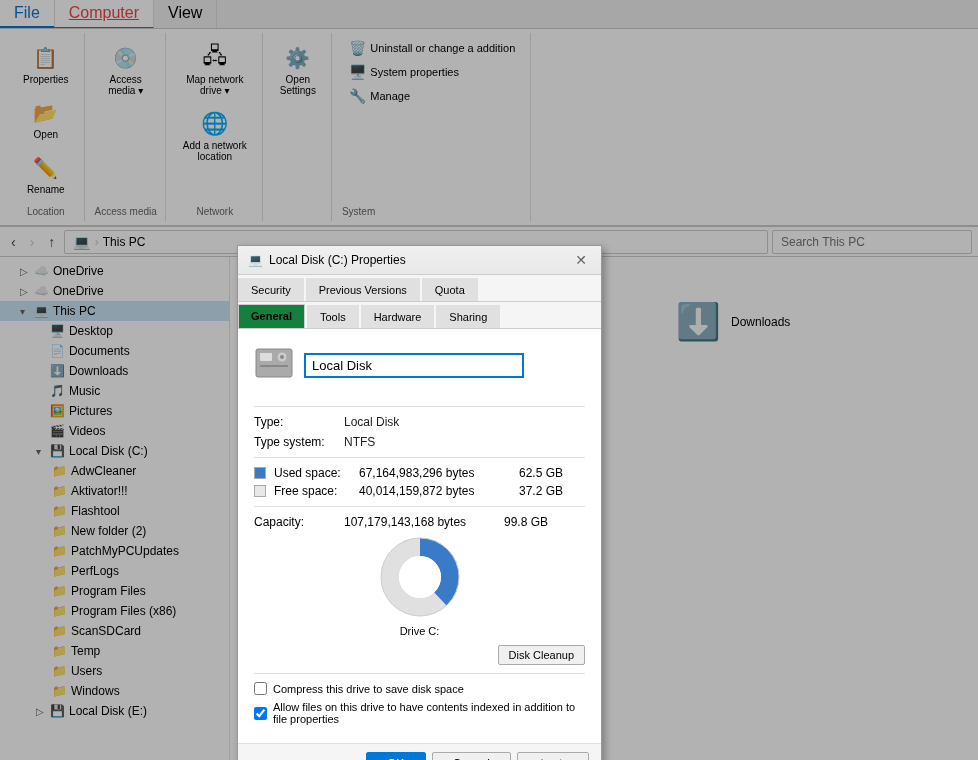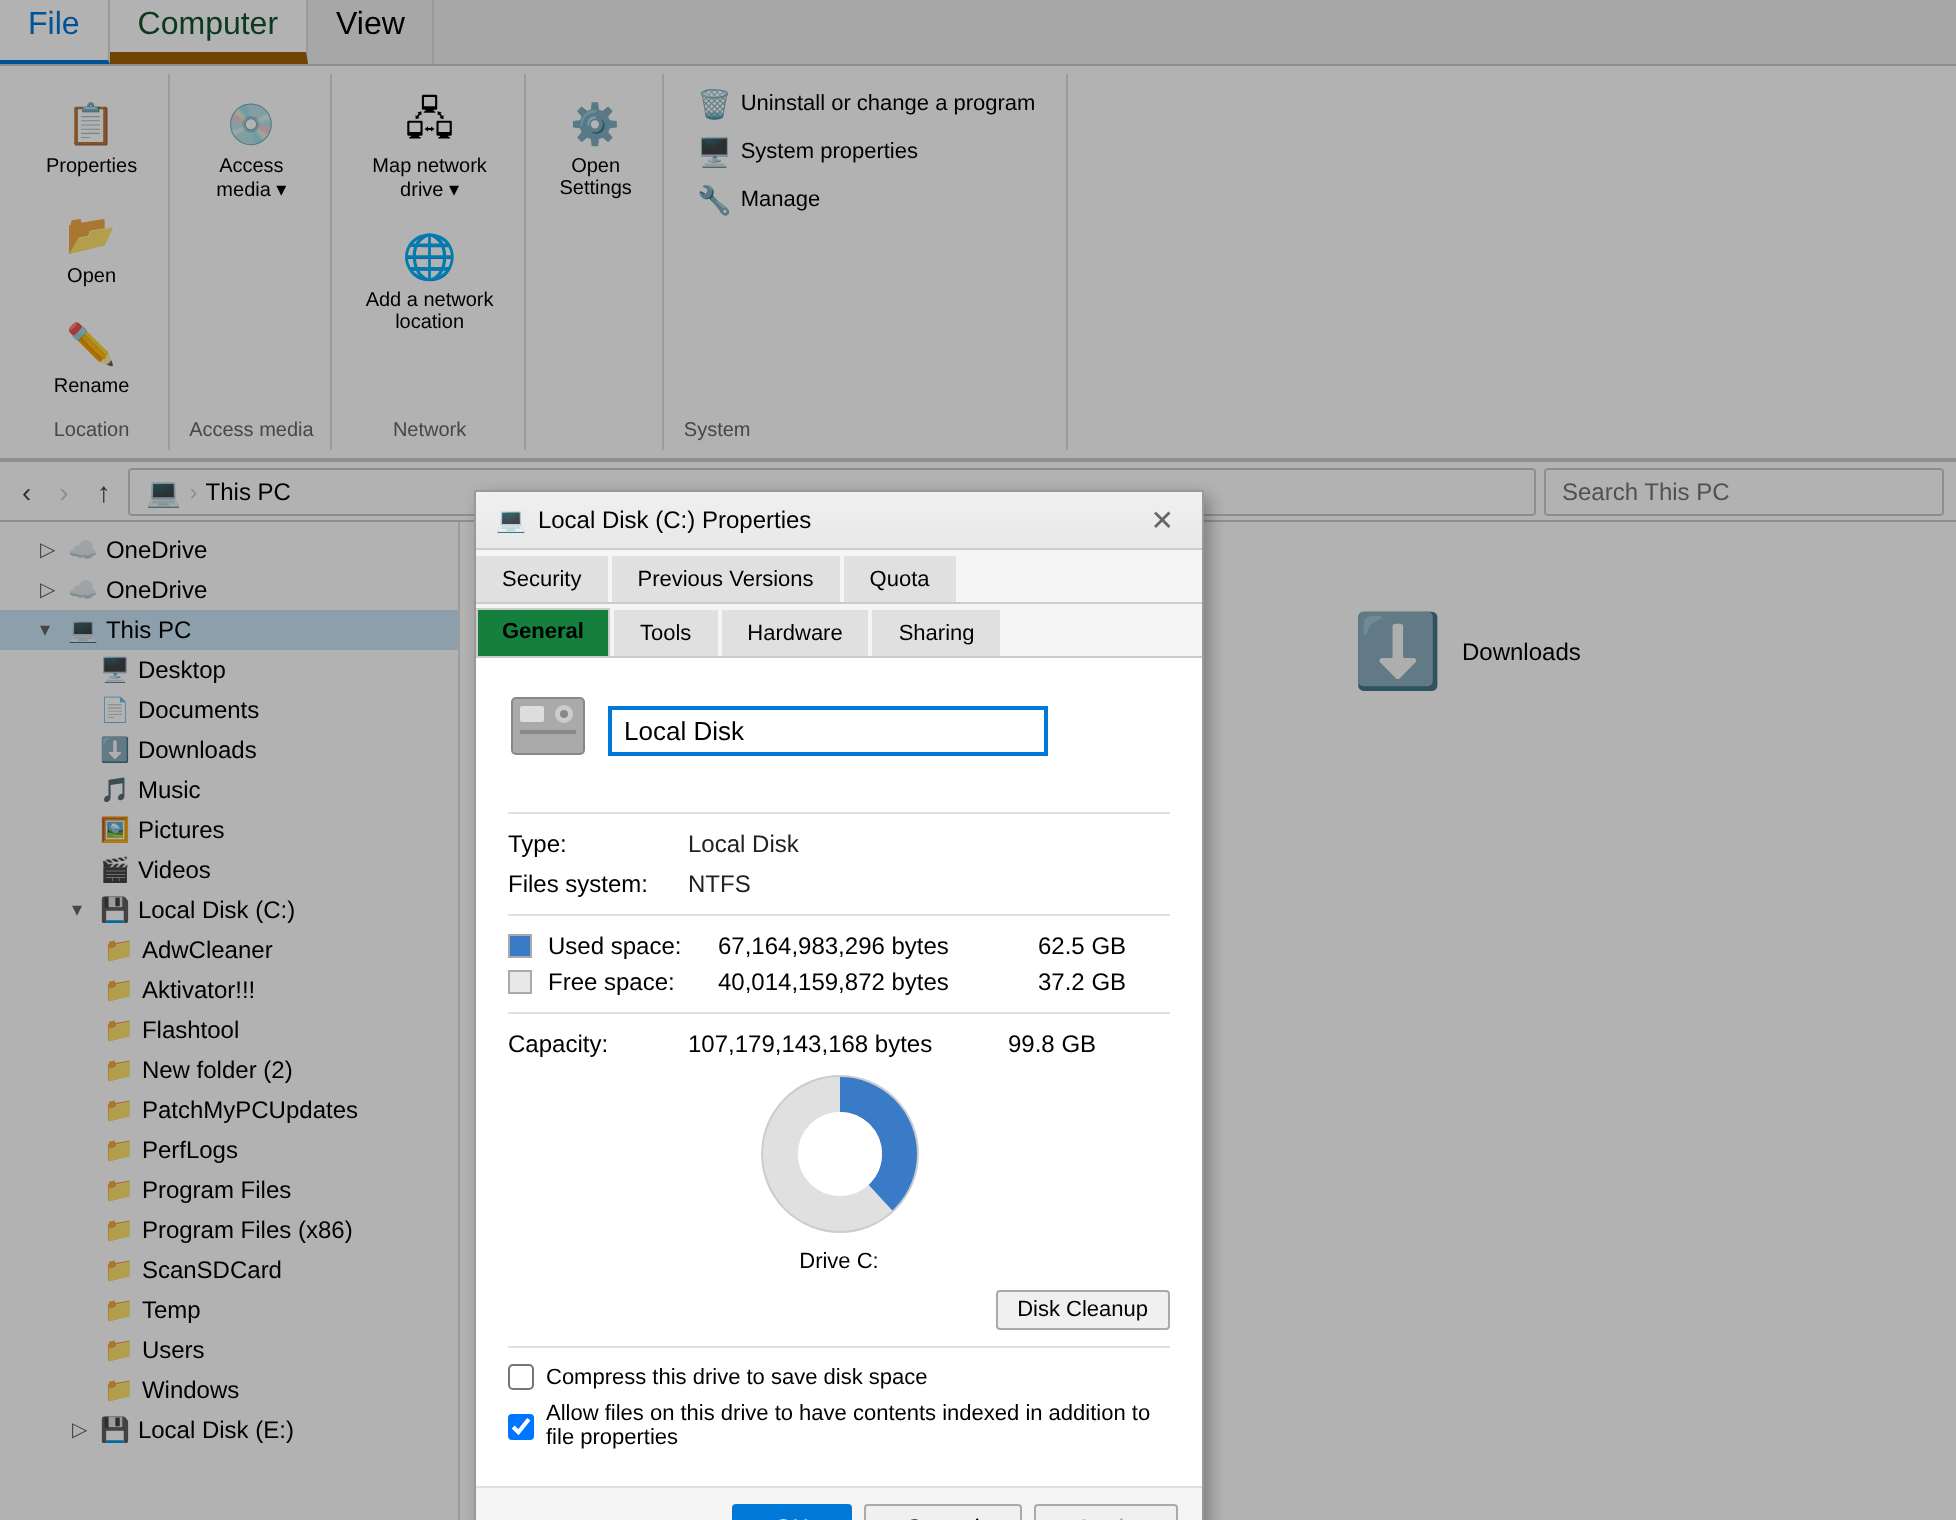--- a/index.html
+++ b/index.html
@@ -92,21 +92,21 @@
     .dialog-btn { padding: 4px 20px; border: 1px solid #aaa; background: #f0f0f0; cursor: pointer; font-size: 12px; border-radius: 2px; min-width: 60px; }
     .dialog-btn.primary { background: #0078d7; color: #fff; border-color: #0078d7; }
     .dialog-btn:disabled { color: #999; cursor: default; }
   </style>
 </head>
 <body>
 
 <div class="ribbon">
   <div class="ribbon-tabs">
     <div class="ribbon-tab active">File</div>
-    <div class="ribbon-tab active" style="background:#fff;border-bottom:6px solid #a16207;color:#14532d;">Computer</div>
+    <div class="ribbon-tab active" style="background:#fff;border-bottom:1px solid #a16207;color:#ef4444;text-decoration:underline;">Computer</div>
     <div class="ribbon-tab">View</div>
   </div>
   <div class="ribbon-content">
 
     <div class="ribbon-group">
       <div class="ribbon-btn">
         <div class="ribbon-icon">📋</div>
         <div class="ribbon-btn-label">Properties</div>
       </div>
       <div class="ribbon-btn">
@@ -145,21 +145,21 @@
         <div class="ribbon-icon">⚙️</div>
         <div class="ribbon-btn-label">Open<br>Settings</div>
       </div>
       <div class="ribbon-group-label"></div>
     </div>
 
     <div class="ribbon-group" style="align-items:flex-start;">
       <div class="system-group">
         <div class="ribbon-btn-small">
           <span class="icon">🗑️</span>
-          <span>Uninstall or change a program</span>
+          <span>Uninstall or change a addition</span>
         </div>
         <div class="ribbon-btn-small">
           <span class="icon">🖥️</span>
           <span>System properties</span>
         </div>
         <div class="ribbon-btn-small">
           <span class="icon">🔧</span>
           <span>Manage</span>
         </div>
       </div>
@@ -402,21 +402,21 @@
         <input class="disk-name-input" type="text" value="Local Disk" style="">
       </div>
 
       <hr class="divider">
 
       <div class="prop-row">
         <span class="prop-label">Type:</span>
         <span class="prop-value">Local Disk</span>
       </div>
       <div class="prop-row">
-        <span class="prop-label">Files system:</span>
+        <span class="prop-label">Type system:</span>
         <span class="prop-value">NTFS</span>
       </div>
 
       <hr class="divider">
 
       <div class="space-row">
         <div class="space-color" style="background:#3a7bc8;"></div>
         <span class="space-label">Used space:</span>
         <span class="space-bytes">67,164,983,296 bytes</span>
         <span class="space-gb">62.5 GB</span>

